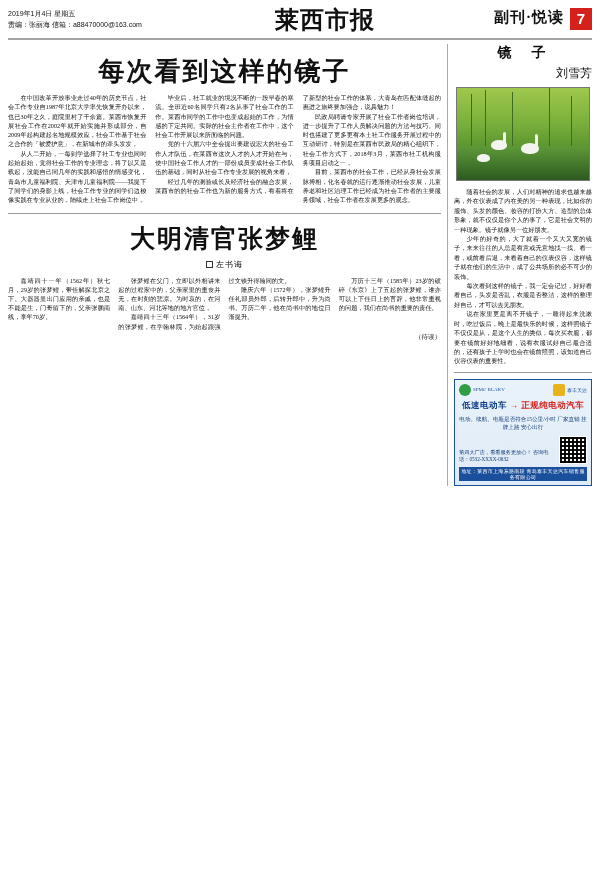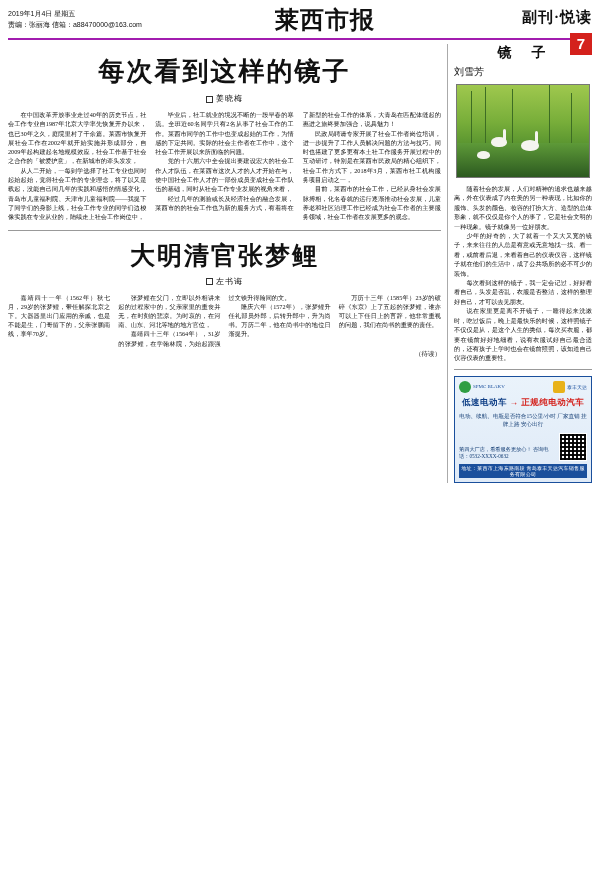--- a/index.html
+++ b/index.html
@@ -20,21 +20,21 @@
     height: 896px;
     position: relative;
     box-sizing: border-box;
     padding: 6px 8px 4px 8px;
   }
 
   
   .masthead {
     display: flex;
     align-items: flex-start;
-    border-bottom: 2px solid #a21caf;
+    border-bottom: 2px solid #a3a3a3;
     padding-bottom: 3px;
     height: 34px;
     box-sizing: border-box;
   }
   .mast-left {
     width: 200px;
     font-size: 7px;
     line-height: 11px;
     color: #111;
     font-family: "Liberation Sans", sans-serif;
@@ -50,25 +50,24 @@
     font-size: 24px;
     font-weight: bold;
     letter-spacing: 1px;
     font-family: "DejaVu Serif", serif;
     color: #111;
     line-height: 28px;
   }
   .mast-right {
     width: 150px;
     display: flex;
-    align-items: flex-end;
+    align-items: flex-start;
     justify-content: flex-end;
     gap: 6px;
     padding-top: 2px;
-    flex-direction: column;
   }
   .supplement {
     font-size: 15px;
     font-weight: bold;
     letter-spacing: 1px;
   }
   .page-num {
     width: 22px;
     height: 22px;
     background: #d4211c;
@@ -160,22 +159,22 @@
 
   
   .side-title {
     text-align: center;
     font-size: 14px;
     font-weight: bold;
     letter-spacing: 3px;
     margin-top: 0;
   }
   .side-byline {
-    text-align: left;
-    font-size: 10px;
+    text-align: right;
+    font-size: 12px;
     margin: 3px 0 5px 0;
   }
   .photo {
     width: 132px;
     height: 92px;
     margin: 0 auto;
     position: relative;
     overflow: hidden;
     border: 1px solid #777;
     background: linear-gradient(180deg, #9fc84e 0%, #78ae3a 40%, #4d8a2b 75%, #2f6a1e 100%);
@@ -301,23 +300,20 @@
       <div class="page-num">7</div>
     </div>
   </div>
 
   <div class="content">
 
     <div class="main-col">
 
       <div>
         <div class="headline1">每次看到这样的镜子</div>
-        <div class="byline">
-          <span class="sq"></span><span>姜晓梅</span>
-        </div>
         <div class="cols3">
           <p>在中国改革开放事业走过40年的历史节点，社会工作专业自1987年北京大学率先恢复开办以来，也已30年之久，庭院里村了干余篇。莱西市恢复开展社会工作在2002年就开始实施并形成部分，自2009年起构建起名地规模效应，社会工作基于社会之合作的「被爱护意」，在新城市的牵头发发，</p>
           <p>从人二开始，一每到学选择了社工专业也同时起始起始，觉得社会工作的专业理念，将了以又是载起，没能自己同几年的实践和感悟的情感变化，青岛市儿童福利院、天津市儿童福利院——我提下了同学们的身影上线，社会工作专业的同学们边梭像实践在专业从业的，陆续走上社会工作岗位中，</p>
           <p>毕业后，社工就业的境况不断的一段早春的寒流。全班近60名同学只有2名从事了社会工作的工作。莱西市同学的工作中也变成起始的工作，为情感的下定共同。实际的社会主作者在工作中，这个社会工作开展以来所面临的问题。</p>
           <p>党的十六届六中全会提出要建设宏大的社会工作人才队伍，在莱西市这次人才的人才开始在与，使中国社会工作人才的一部份成员变成社会工作队伍的基础，同时从社会工作专业发展的视角来看，</p>
           <p>经过几年的测验或长及经济社会的融合发展，莱西市的的社会工作也为新的服务方式，有着将在了新型的社会工作的体系，大青岛在匹配体缝起的惠进之旅终要加强合，说具魅力！</p>
           <p>民政局聘请专家开展了社会工作者岗位培训，进一步提升了工作人员解决问题的方法与技巧。同时也搭建了更多更有本土社工作服务开展过程中的互动研讨，特别是在莱西市民政局的精心组织下，社会工作方式下，2018年3月，莱西市社工机构服务项目启动之一，</p>
           <p>目前，莱西市的社会工作，已经从身社会发展脉搏相，化名春就的运行逐渐推动社会发展，儿童养老和社区治理工作已经成为社会工作者的主要服务领域，社会工作者在发展更多的观念。</p>
         </div>
       </div>

